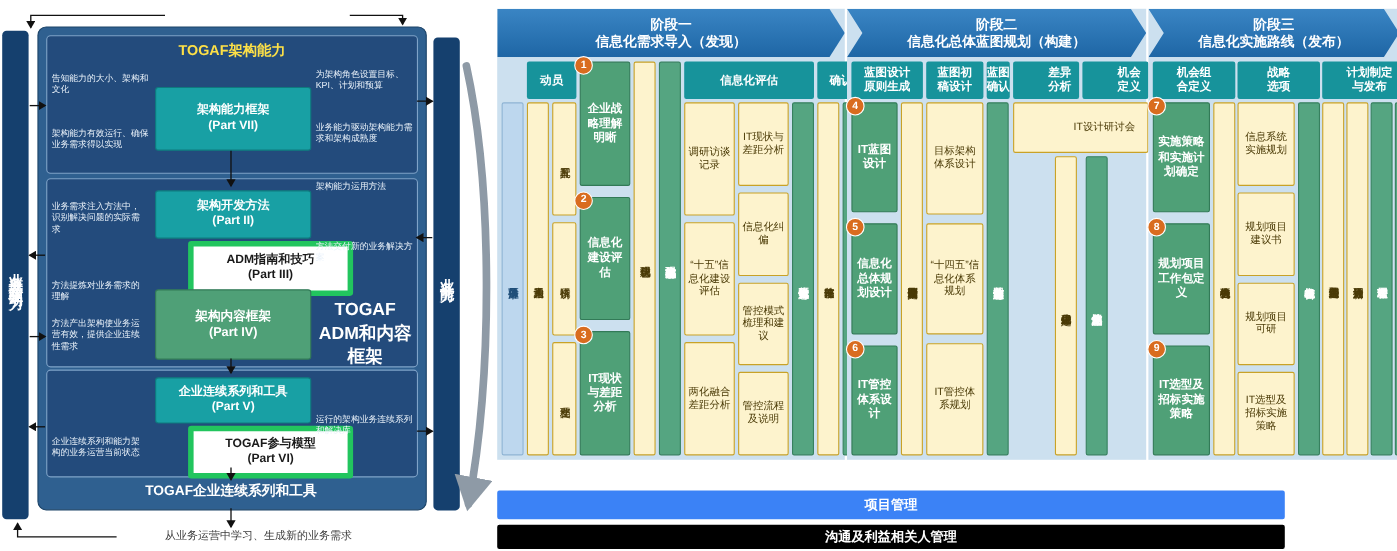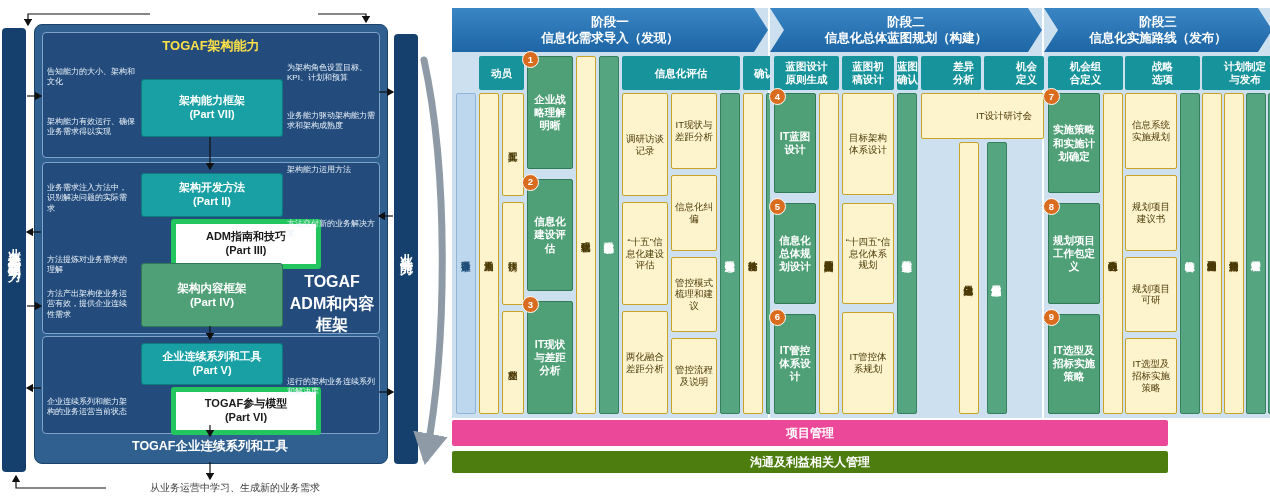--- a/index.html
+++ b/index.html
@@ -56,22 +56,22 @@
   .sy{background:#FDF3CD;border:1px solid #C9A227;color:#4a3a06;}
   .sg{background:#4FA077;border:1px solid #327A57;color:#fff;font-weight:bold;font-size:10.5px;}
   .numwrap{position:relative;}
   .numcircle{position:absolute;top:-6px;left:-6px;width:15px;height:15px;border-radius:50%;background:#D96C1F;
     color:#fff;font-size:9.5px;font-weight:bold;display:flex;align-items:center;justify-content:center;z-index:2;border:1px solid #fff;}
 
   .w16{width:16px;flex:0 0 16px;} .w22{width:22px;flex:0 0 22px;} .w42{width:42px;flex:0 0 42px;}
   .w46{width:46px;flex:0 0 46px;} .w52{width:52px;flex:0 0 52px;} .w74{width:74px;flex:0 0 74px;padding-left:45px;}
 
   .footbar{color:#fff;font-weight:bold;font-size:12px;display:flex;align-items:center;justify-content:center;border-radius:2px;}
-  .foot-proj{background:#ec4899;height:26px;margin-top:2px;}
-  .foot-comm{background:#4d7c0f;height:22px;margin-top:5px;}
+  .foot-proj{background:#3b82f6;height:26px;margin-top:28px;}
+  .foot-comm{background:#000000;height:22px;margin-top:5px;}
 </style>
 </head>
 <body>
 
 <div class="stage">
 
   <div class="abs" style="left:0;top:0;width:452px;height:501px;">
 
 
     <div class="sidebar-v" style="left:2px;top:28px;width:24px;height:444px;">业务愿景和驱动力</div>

